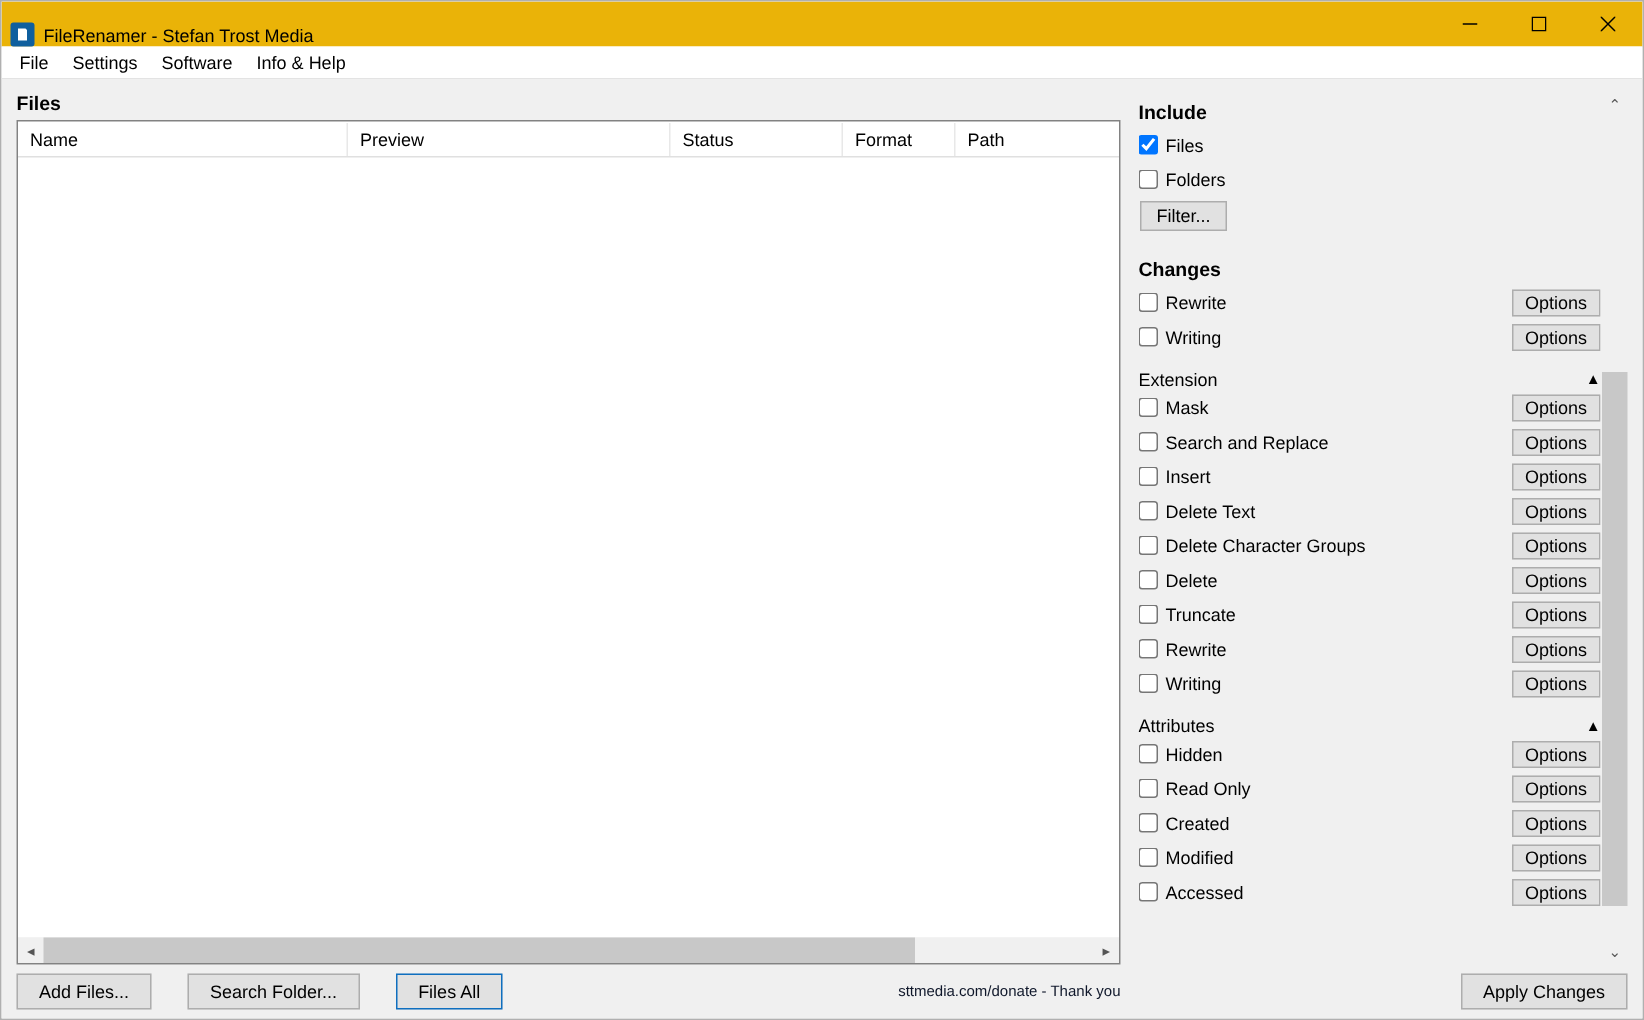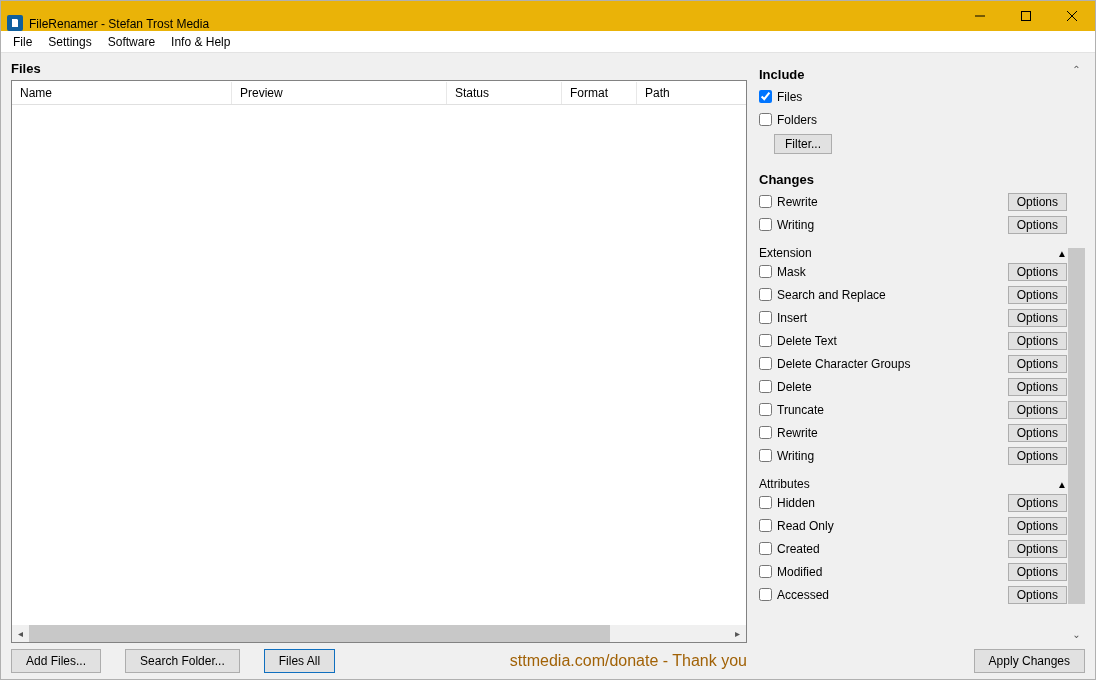--- a/index.html
+++ b/index.html
@@ -120,21 +120,21 @@
   border: 1px solid #adadad;
   padding: 4px 14px;
   font-size: 12px;
   font-family: inherit;
   cursor: default;
 }
 .btn.primary {
   border: 1.5px solid #0f6fbf;
 }
 .left-btns .spacer { flex: 1; }
-.status-text { color: #a16207; font-size: 16px; }
+.status-text { color: #0f172a; font-size: 10px; }
 .right-pane {
   width: 342px;
   padding: 8px 10px 6px 6px;
   display: flex;
   flex-direction: column;
 }
 .section-heading { font-weight: bold; margin-top: 6px; margin-bottom: 3px; font-size: 13px;}
 .check-row {
   display: flex;
   align-items: center;
@@ -146,21 +146,20 @@
 }
 .check-row .label { flex: 1; }
 .check-row .opt-btn, .filter-btn {
   background: #e1e1e1;
   border: 1px solid #adadad;
   padding: 1px 8px;
   font-size: 12px;
   font-family: inherit;
   min-width: 56px;
   text-align: center;
-  margin-left: 14px;
 }
 .filter-row { margin-top: 3px; margin-bottom: 2px; padding-left: 1px;}
 .filter-btn { padding: 2px 10px; }
 .ext-head {
   display: flex;
   align-items: center;
   margin-top: 10px;
 }
 .ext-head .label { flex: 1; }
 .ext-head .caret { font-size: 10px; }

